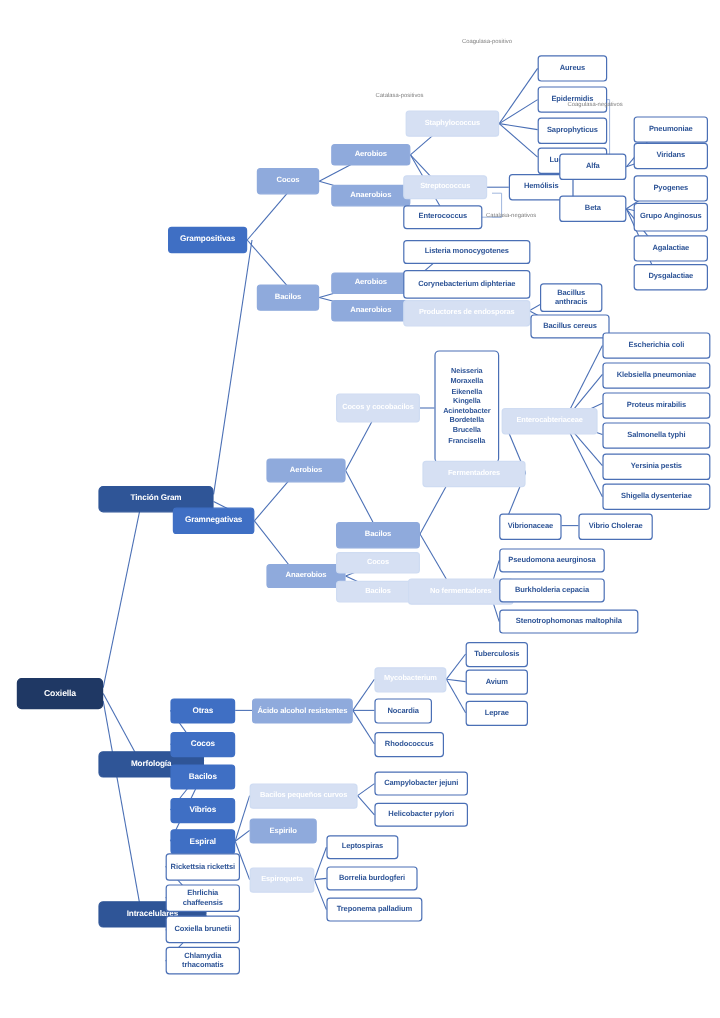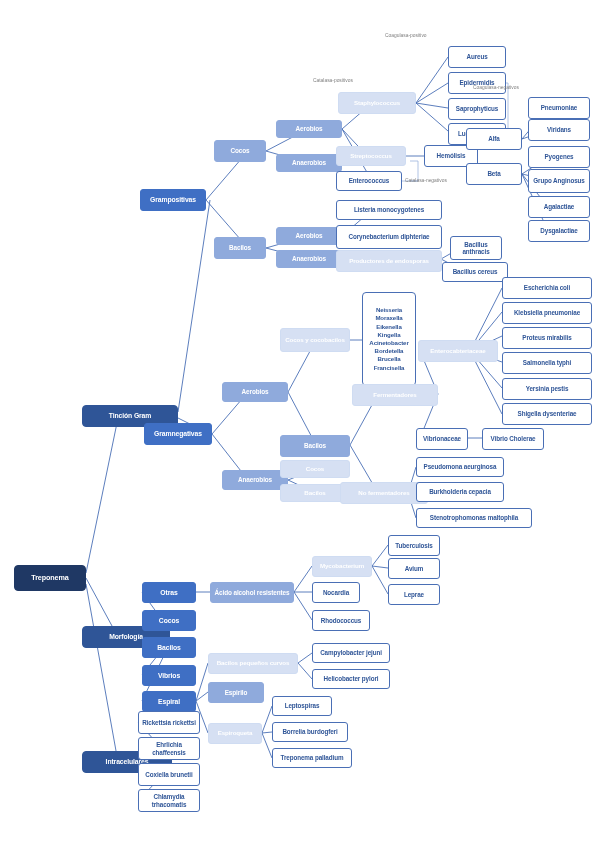--- a/index.html
+++ b/index.html
@@ -226,21 +226,21 @@
     <line x1="262" y1="733" x2="272" y2="732"></line>
     <line x1="262" y1="733" x2="272" y2="758"></line>
 
     <line x1="172" y1="760" x2="138" y2="722"></line>
     <line x1="172" y1="761" x2="138" y2="748"></line>
     <line x1="172" y1="763" x2="138" y2="775"></line>
     <line x1="172" y1="765" x2="138" y2="801"></line>
   </svg>
 
   <div class="node lvl-root" style="left:14px; top:565px; width:72px; height:26px;">
-    <span>Treponema</span>
+    <span>Coxiella</span>
   </div>
 
   <div class="node lvl-1" style="left:82px; top:405px; width:96px; height:22px;">
     <span>Tinción Gram</span>
   </div>
   <div class="node lvl-1" style="left:82px; top:626px; width:88px; height:22px;">
     <span>Morfología</span>
   </div>
   <div class="node lvl-1" style="left:82px; top:751px; width:90px; height:22px;">
     <span>Intracelulares</span>

